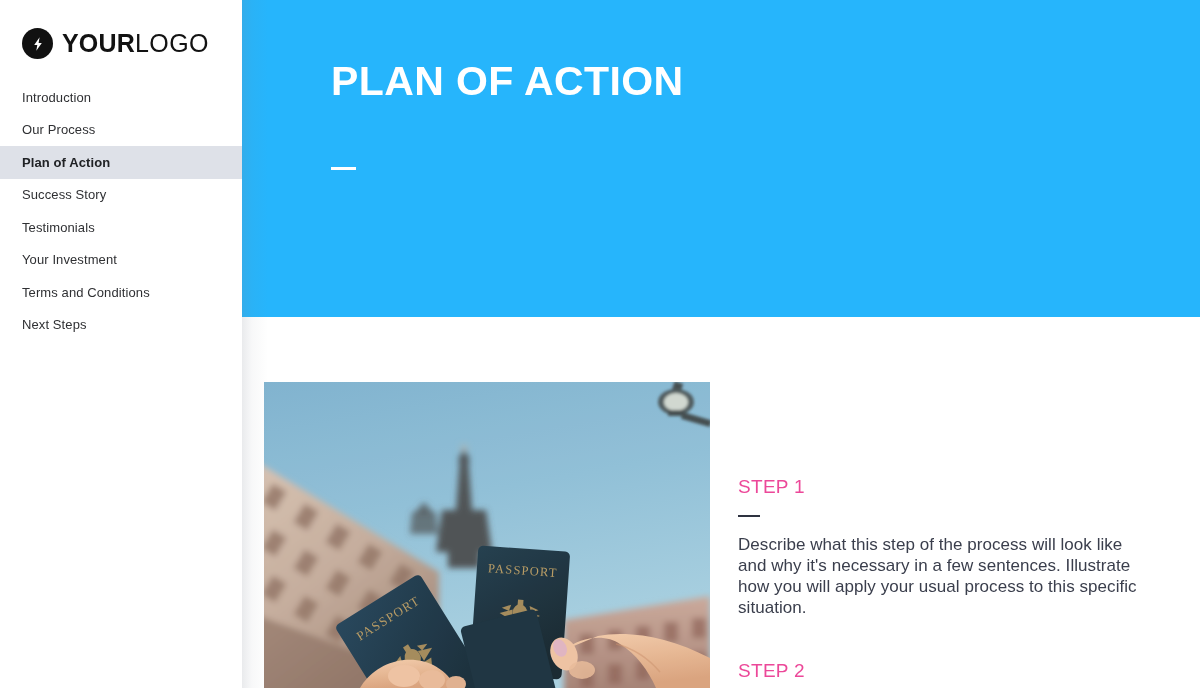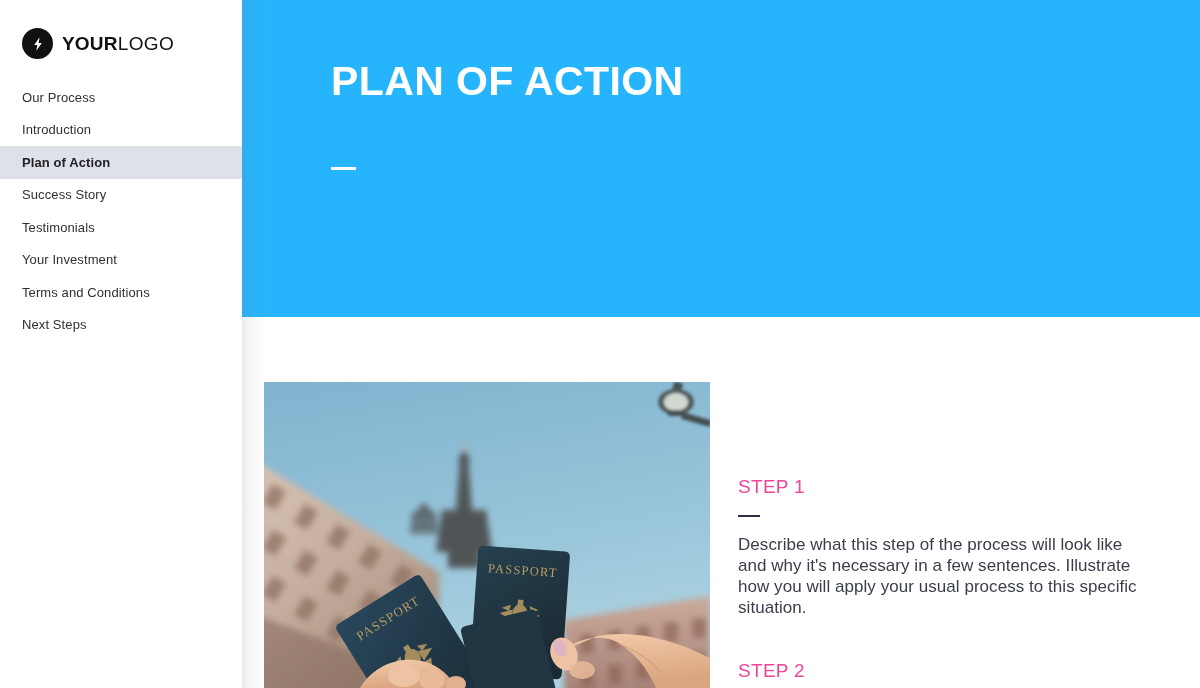--- a/index.html
+++ b/index.html
@@ -50,21 +50,21 @@
     width: 31px; height: 31px;
     border-radius: 50%;
     background: #111111;
     display: flex;
     align-items: center;
     justify-content: center;
     flex: 0 0 auto;
   }
   #logo-mark svg { display: block; }
   .logo-text {
-    font-size: 19px;
+    font-size: 25px;
     letter-spacing: 0.2px;
     color: #121212;
     line-height: 1;
   }
   .logo-text .lt-bold { font-weight: 700; }
   .logo-text .lt-light { font-weight: 400; letter-spacing: 0.4px; }
 
   #nav {
     position: absolute;
     left: 0; top: 81px;
@@ -185,24 +185,24 @@
       <span id="logo-mark">
         <svg width="16" height="16" viewBox="0 0 16 16" aria-hidden="true">
           <path d="M9.6 1.2 L4.2 9.0 L7.3 9.0 L6.3 14.8 L11.8 6.9 L8.6 6.9 Z" fill="#ffffff"></path>
         </svg>
       </span>
       <span class="logo-text"><span class="lt-bold">YOUR</span><span class="lt-light">LOGO</span></span>
     </div>
 
     <nav id="nav">
       <div class="nav-item">
+        <span>Introduction</span>
+      </div>
+      <div class="nav-item">
         <span>Our Process</span>
-      </div>
-      <div class="nav-item">
-        <span>Introduction</span>
       </div>
       <div class="nav-item active">
         <span>Plan of Action</span>
       </div>
       <div class="nav-item">
         <span>Success Story</span>
       </div>
       <div class="nav-item">
         <span>Testimonials</span>
       </div>

